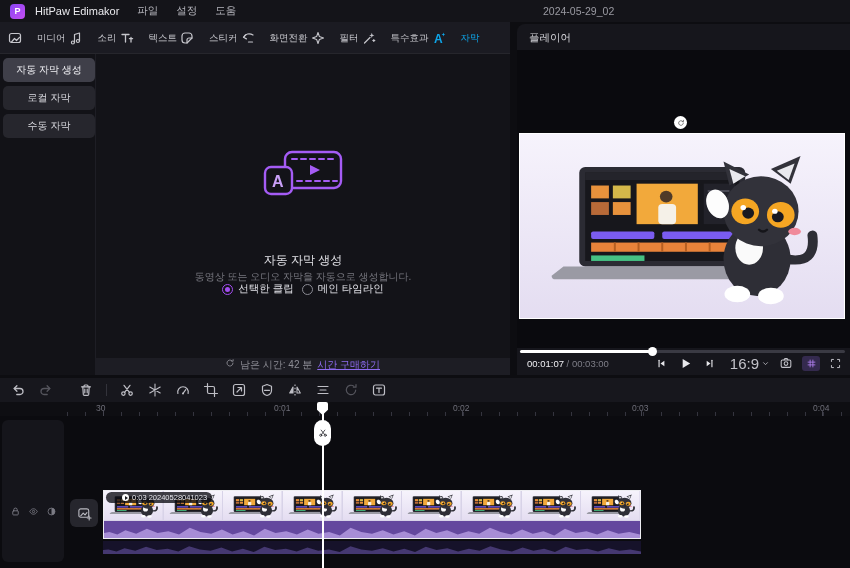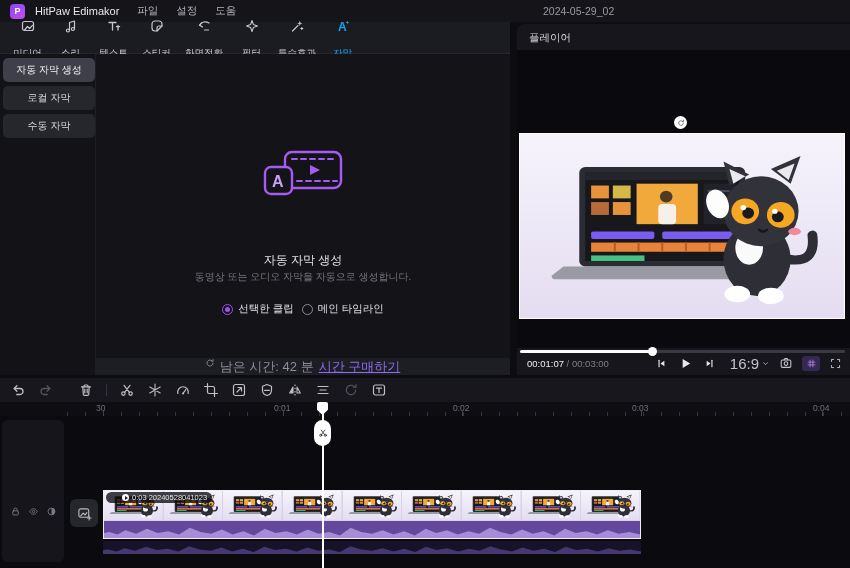--- a/index.html
+++ b/index.html
@@ -14,48 +14,48 @@
   .logo{width:15px;height:15px;border-radius:4px;background:linear-gradient(135deg,#8a46f5,#c44df0);
         display:flex;align-items:center;justify-content:center;color:#fff;font-size:9px;font-weight:bold;}
   .appname{font-size:11px;color:#e8e8ec;font-weight:normal;margin-left:-8px;}
   .menu{font-size:10.5px;color:#b5b5bc;cursor:default;}
   .project{position:absolute;left:543px;top:0;height:22px;display:flex;align-items:center;
            font-size:10.5px;color:#9a9aa2;}
 
   
   .ribbon{position:absolute;left:0;top:22px;width:510px;height:32px;background:#1b1b22;
           display:flex;align-items:center;padding-left:6px;box-sizing:border-box;border-bottom:1px solid #26262c;}
-  .rib{display:flex;flex-direction:column;align-items:center;justify-content:center;gap:14px;
+  .rib{display:flex;flex-direction:row;align-items:center;justify-content:center;gap:14px;
        min-width:41px;padding:0 1px;color:#c6c6cc;cursor:pointer;}
   .rib .lbl{font-size:9.5px;line-height:10px;}
   .rib.active{color:#0ea5e9;}
 
   
   .mainarea{position:absolute;left:0;top:54px;width:510px;height:321px;background:#121217;}
   .side-btn{position:absolute;left:3px;width:92px;height:24px;border-radius:5px;background:#26262d;
             display:flex;align-items:center;justify-content:center;font-size:10px;color:#dcdce2;cursor:pointer;}
   .side-btn.active{background:#3f3f49;color:#f0f0f4;}
 
   
   .panel-center{position:absolute;left:95px;top:54px;width:415px;height:304px;background:#131318;
                 border-left:1px solid #1e1e25;box-sizing:border-box;}
   .sub-icon{position:absolute;left:50%;transform:translateX(-50%);top:96px;}
   .sub-title{position:absolute;left:0;right:0;top:198px;text-align:center;font-size:12px;color:#e4e4e9;}
   .sub-desc{position:absolute;left:0;right:0;top:216px;text-align:center;font-size:10px;color:#77777f;}
-  .radio-row{position:absolute;left:0;right:0;top:248px;display:flex;justify-content:center;gap:8px;align-items:center;}
+  .radio-row{position:absolute;left:0;right:0;top:228px;display:flex;justify-content:center;gap:8px;align-items:center;}
   .radio{display:flex;align-items:center;gap:5px;font-size:10.5px;color:#e2e2e8;cursor:pointer;}
   .rdot{width:11px;height:11px;border-radius:50%;box-sizing:border-box;}
   .rdot.sel{border:1.5px solid #a44df2;display:flex;align-items:center;justify-content:center;}
   .rdot.sel::after{content:"";width:5px;height:5px;border-radius:50%;background:#a44df2;}
   .rdot.unsel{border:1.5px solid #8a8a93;}
   .action-btn{position:absolute;left:50%;transform:translateX(-50%);top:255px;height:22px;padding:0 14px;
               border-radius:5px;background:linear-gradient(90deg,#b14af3,#9a2fee);color:#fff;font-size:10.5px;
               display:flex;align-items:center;cursor:pointer;border:none;}
   .statusbar{position:absolute;left:95px;top:358px;width:415px;height:17px;background:#1d1d24;
-             display:flex;justify-content:center;gap:5px;font-size:13px;color:#8e8e96;}
+             display:flex;justify-content:center;gap:5px;font-size:10px;color:#8e8e96;}
   .statusbar .link{color:#8f6cf0;text-decoration:underline;cursor:pointer;}
 
   
   .player{position:absolute;left:517px;top:24px;width:333px;height:351px;background:#16161c;
           border-radius:8px 0 0 0;overflow:hidden;}
   .player-header{position:absolute;left:12px;top:7px;font-size:10.5px;color:#d5d5da;}
   .stage{position:absolute;left:0;top:26px;right:0;bottom:27px;background:#0a0a0e;}
   .vframe{position:absolute;left:2px;top:83px;width:326px;height:186px;border:1.5px solid #fff;
           box-sizing:border-box;background:#ece7f6;cursor:move;}
   .vframe svg{width:100%;height:100%;display:block;}

